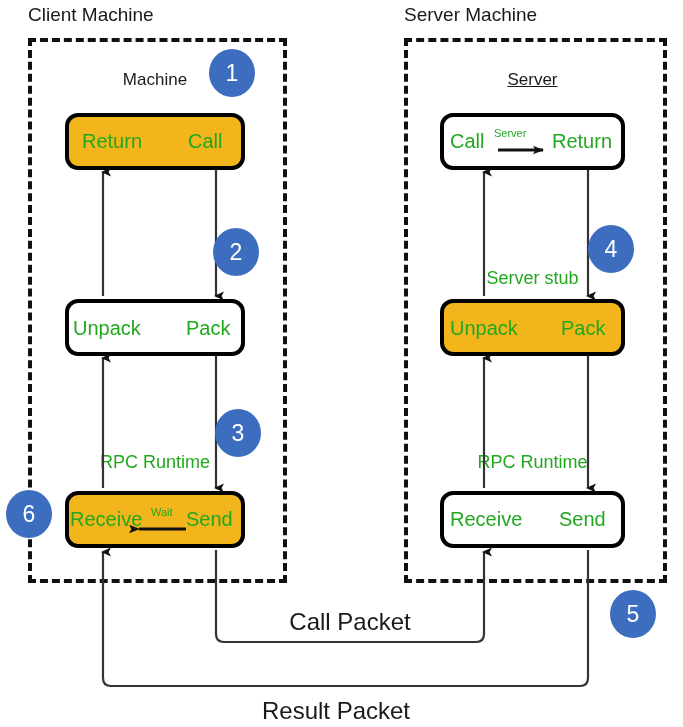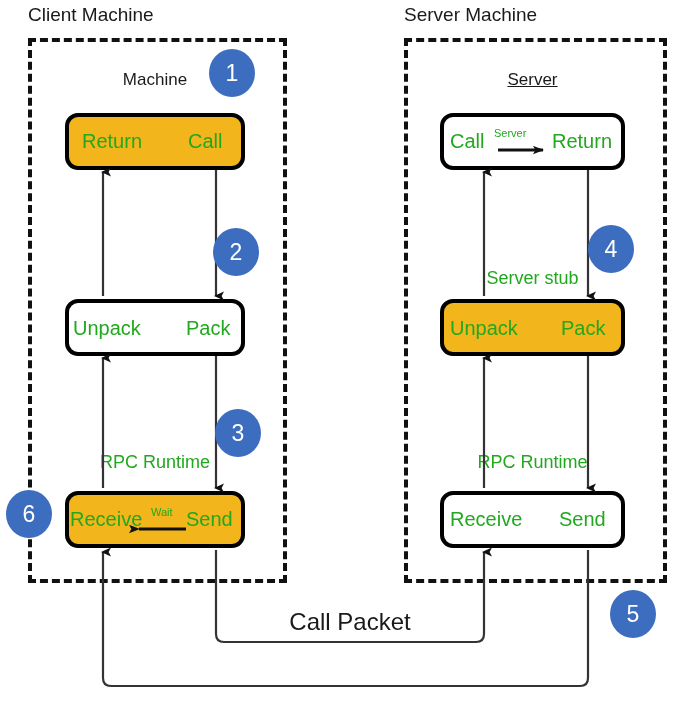--- a/index.html
+++ b/index.html
@@ -187,20 +187,21 @@
   <div class="comp-label" style="left:559px; top:508px;">Send</div>
 
   <svg class="overlay above" viewBox="0 0 683 727">
 
     <line x1="498" y1="150" x2="543" y2="150" stroke="#111111" stroke-width="3" marker-end="url(#arrowRightSm)"></line>
 
     <line x1="186" y1="529" x2="139" y2="529" stroke="#111111" stroke-width="3" marker-end="url(#arrowLeftSm)"></line>
   </svg>
 
   <div class="packet-caption" style="left:218px; top:608px; width:264px;">Call Packet</div>
+  <div class="packet-caption" style="left:176px; top:697px; width:320px;">Result Packet</div>
 
   <div class="badge" style="left:209px; top:49px;">1</div>
   <div class="badge" style="left:213px; top:228px;">2</div>
   <div class="badge" style="left:215px; top:409px;">3</div>
   <div class="badge" style="left:588px; top:225px;">4</div>
   <div class="badge" style="left:610px; top:590px;">5</div>
   <div class="badge" style="left:6px; top:490px;">6</div>
 
 </div>
 

